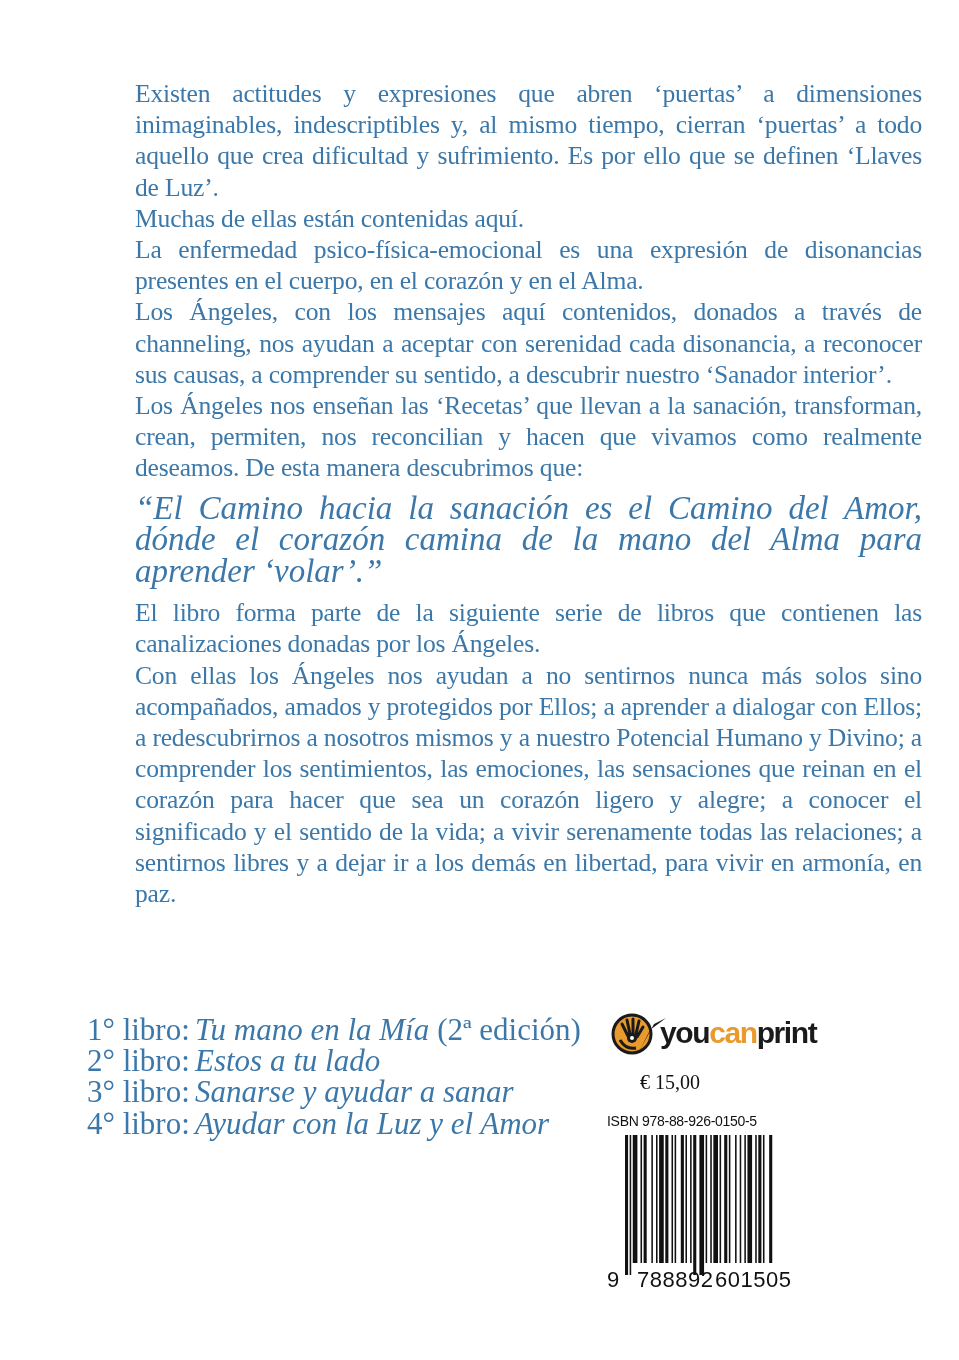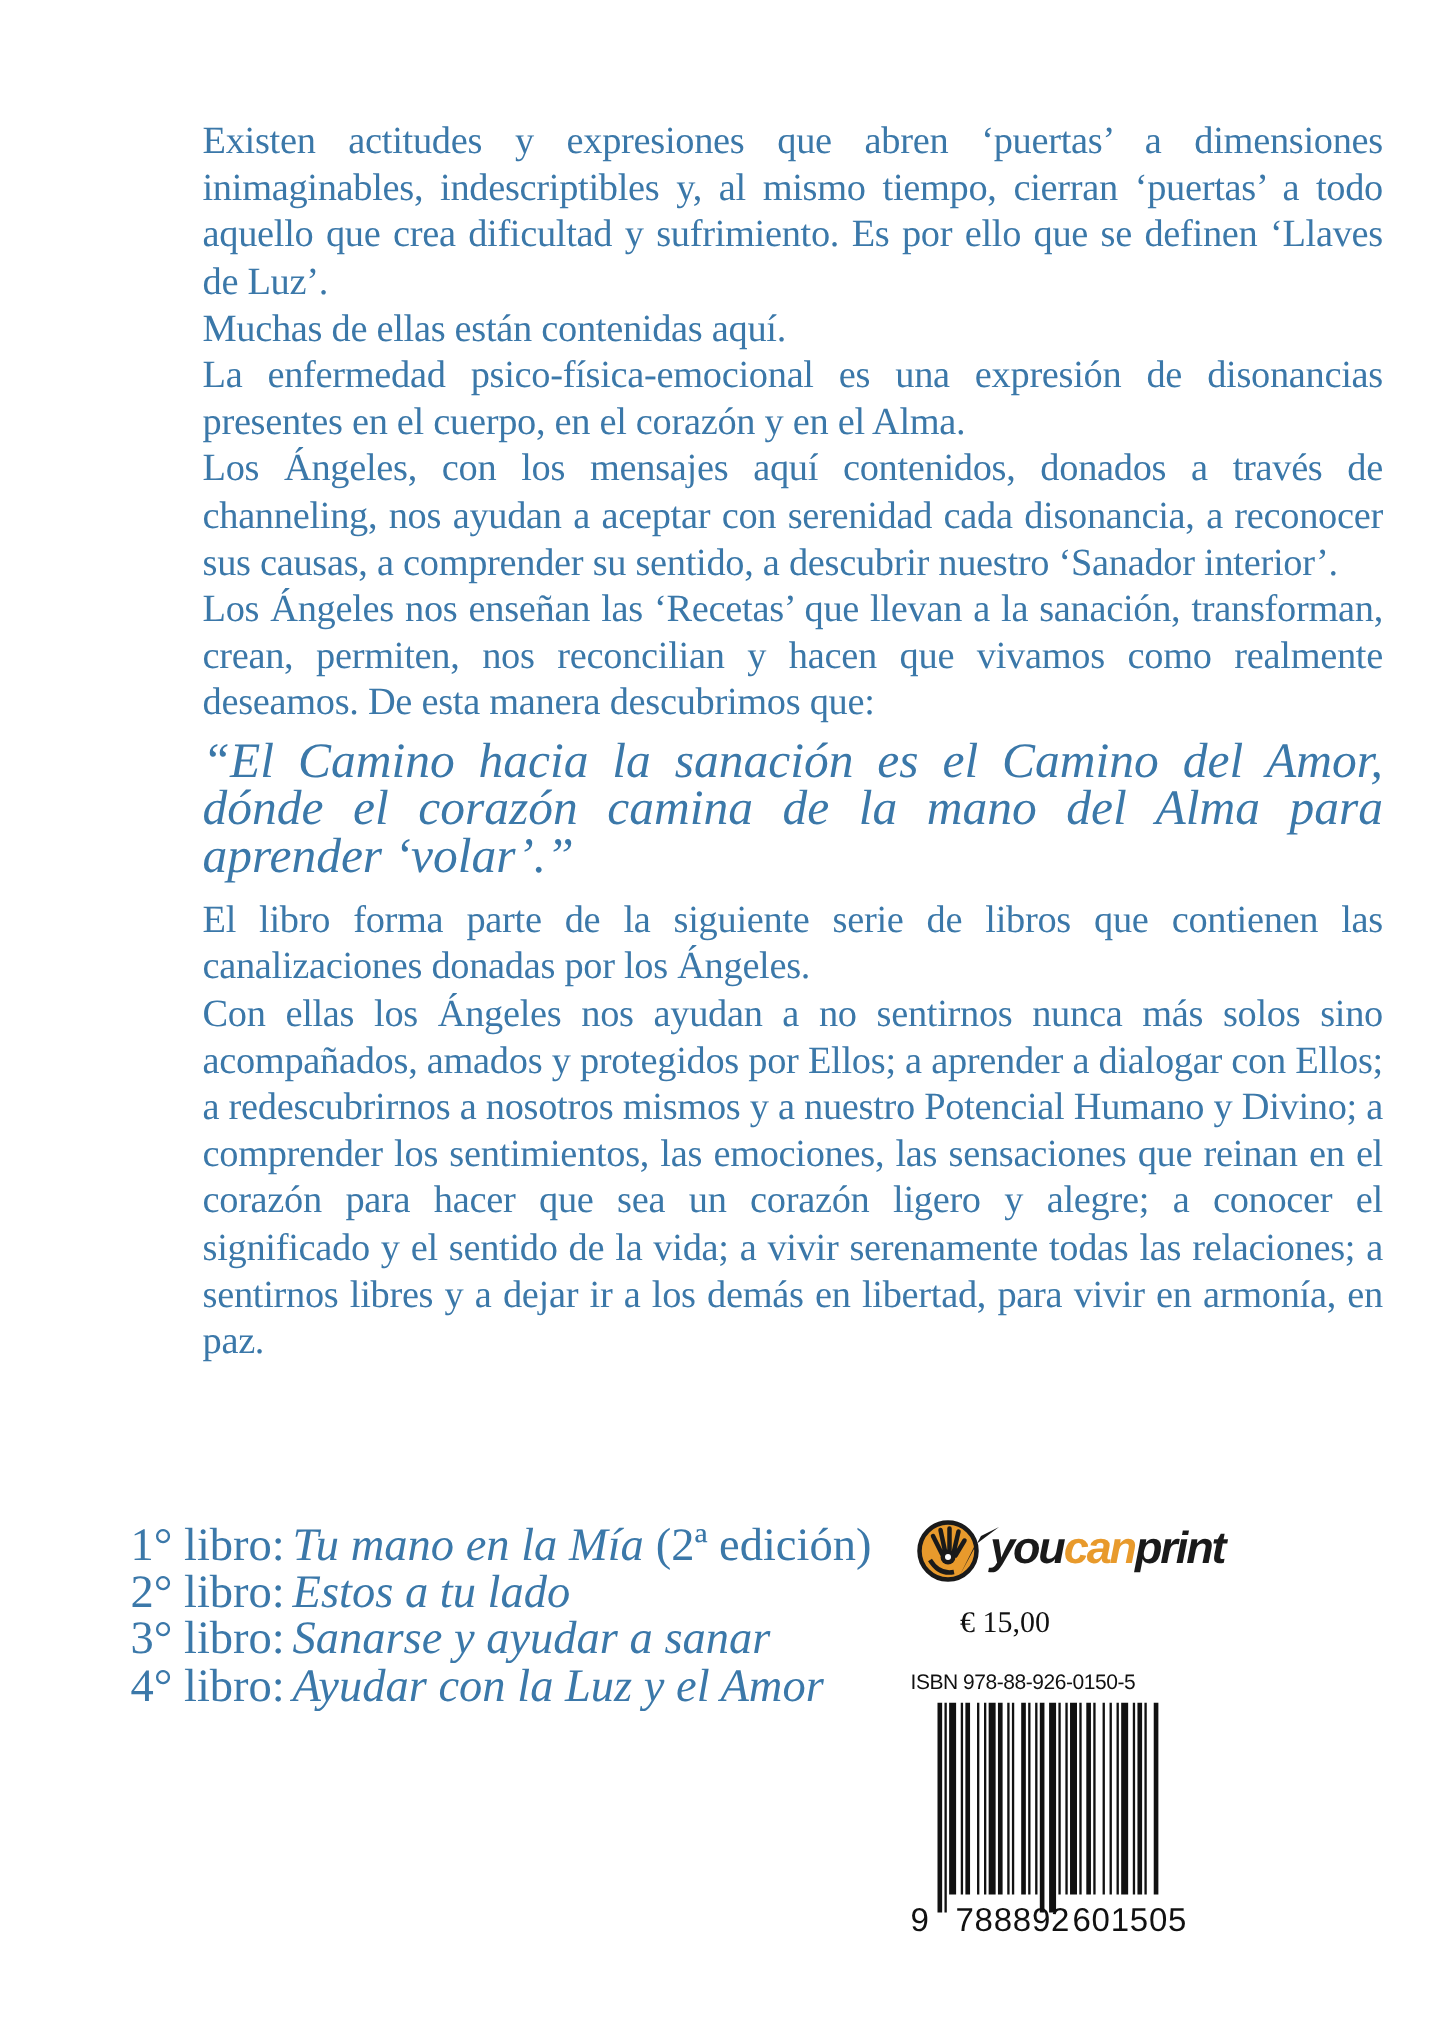--- a/index.html
+++ b/index.html
@@ -15,21 +15,21 @@
     }
     .quote {
       font-style: italic; font-size: 33px; line-height: 31.5px;
       margin: 9px 0 10px 0; text-align: justify; text-align-last: left;
     }
     .books { position: absolute; left: 87px; top: 1014px; }
     .book-row { font-size: 31px; line-height: 31.2px; white-space: nowrap; }
     .book-num { display: inline-block; width: 108px; }
     .book-title { font-style: italic; }
     .book-edition { font-style: normal; margin-left: 8px; }
-    .publisher { position: absolute; left: 610px; top: 1010px; width: 200px; height: 44px; font-style: italic; }
+    .publisher { position: absolute; left: 610px; top: 1010px; width: 200px; height: 44px; }
     .logo-text {
       position: absolute; left: 50px; top: 6px;
       font-family: "Liberation Sans", sans-serif; font-weight: bold;
       font-size: 30px; letter-spacing: -1.4px; color: #1a1a1a;
     }
     .logo-text .accent { color: #e89a2c; }
     .price {
       position: absolute; left: 640px; top: 1071px;
       font-size: 20px; color: #111111;
     }

